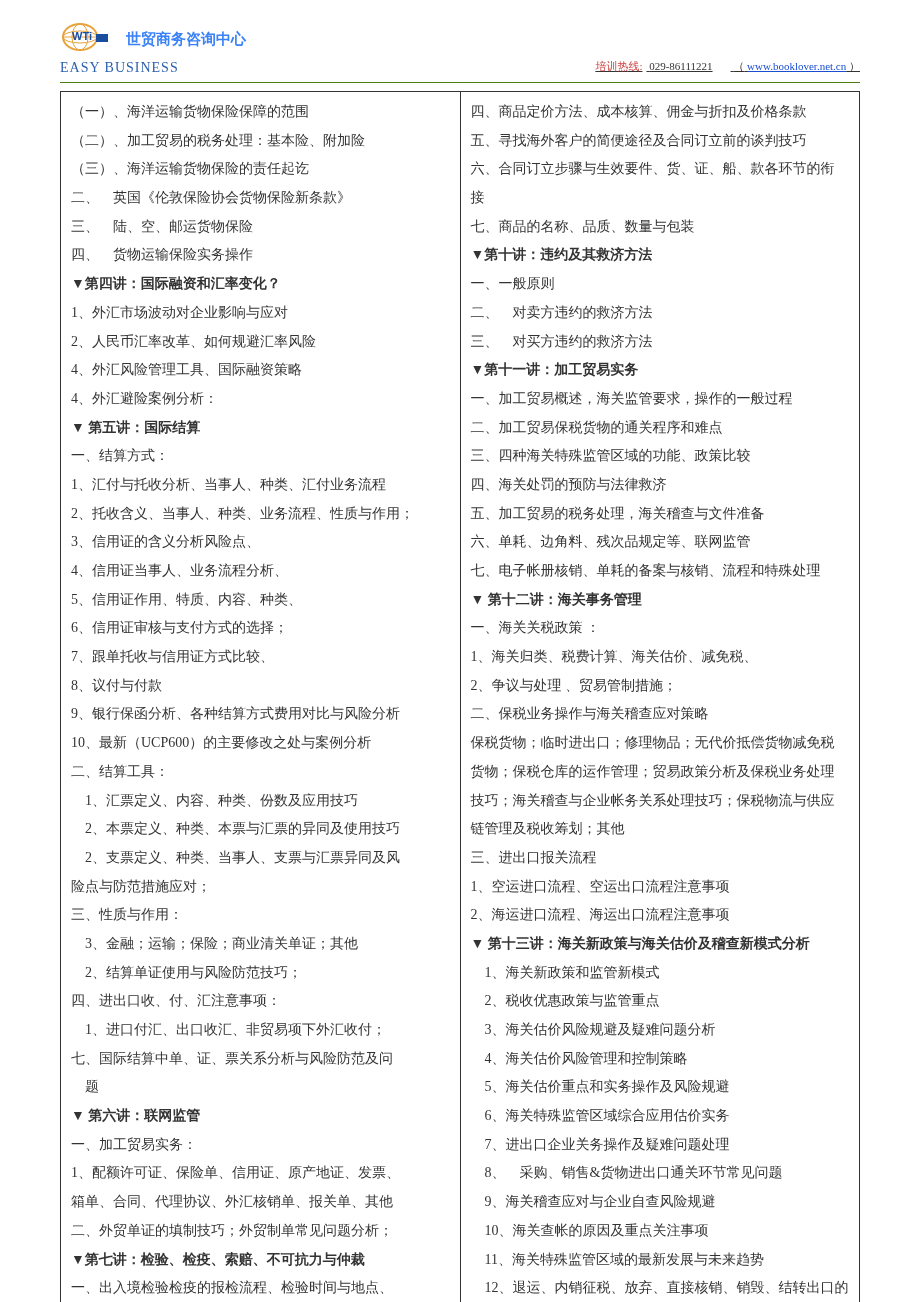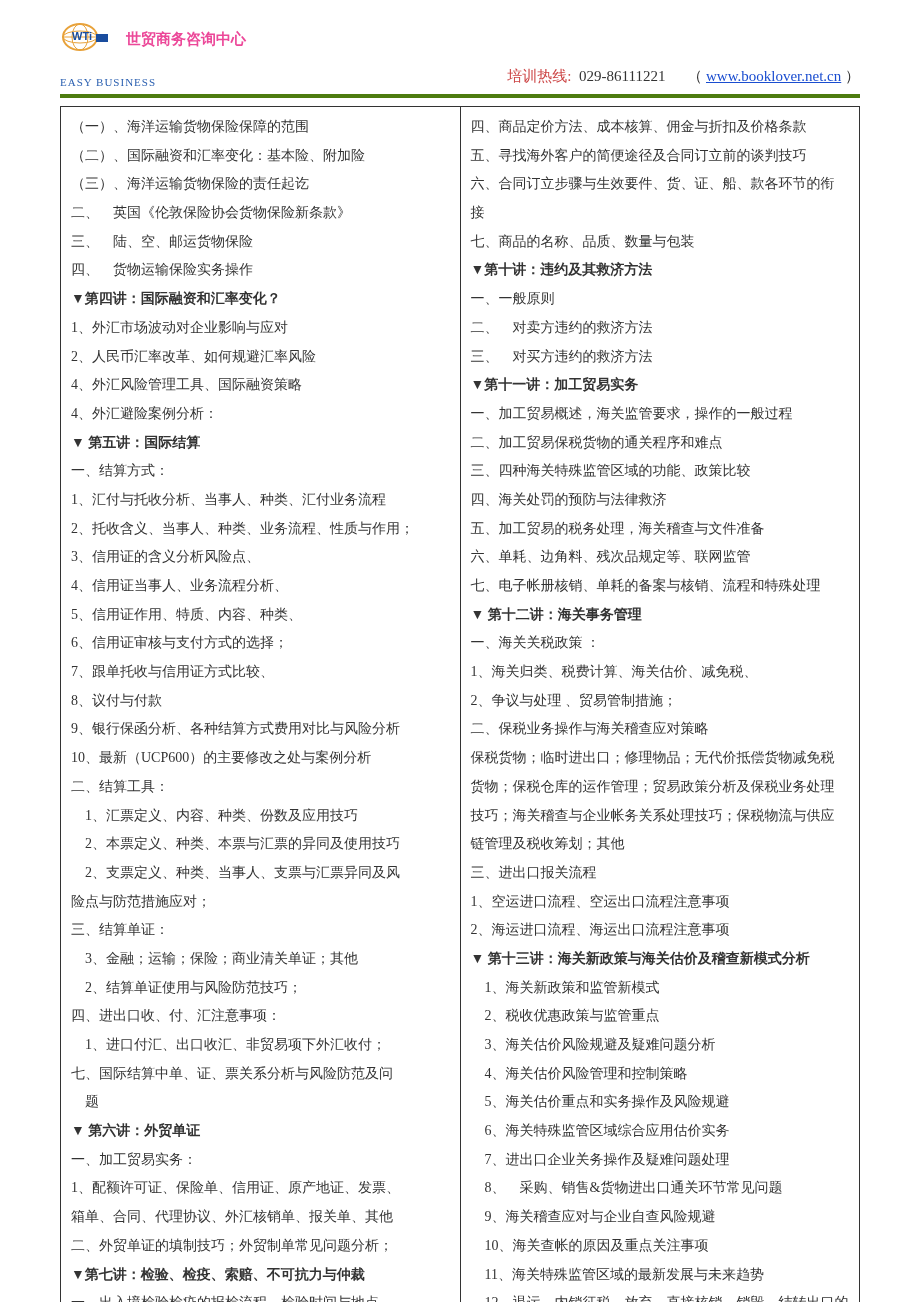--- a/index.html
+++ b/index.html
@@ -10,52 +10,53 @@
       background: #fff;
       width: 920px;
       margin: 0 auto;
       padding: 20px 60px;
     }
     .header {
       display: flex;
       align-items: flex-end;
       justify-content: space-between;
       padding-bottom: 6px;
-      border-bottom: 4px solid #4d7c0f;
+      border-bottom: 1px solid #4d7c0f;
       margin-bottom: 8px;
     }
     .header-left {
       display: flex;
       flex-direction: column;
     }
     .logo-row {
       display: flex;
       align-items: center;
       gap: 8px;
     }
     .logo {
       width: 52px;
       height: 38px;
     }
     .org-name {
-      color: #ec4899;
+      color: #3b82f6;
       font-weight: bold;
       font-size: 15px;
       margin-left: 6px;
       margin-top: 0;
     }
     .tagline {
       color: #2a5fb0;
-      font-size: 11px;
+      font-size: 14px;
       letter-spacing: 1px;
-      margin-top: 18px;
+      margin-top: 2px;
     }
     .header-right {
-      font-size: 15px;
+      font-size: 11px;
       padding-bottom: 2px;
+      text-decoration: underline;
     }
     .hotline-label { color: #c44; margin-right: 4px; }
     .hotline-num { color: #333; margin-right: 18px; }
     .url { color: #1a4dd0; text-decoration: underline; }
     .paren { color: #333; }
 
     .content-table {
       width: 100%;
       border-collapse: collapse;
       table-layout: fixed;
@@ -96,21 +97,21 @@
     <a class="url">www.booklover.net.cn</a>
     <span class="paren"> ）</span>
   </div>
 </div>
 
 <table class="content-table">
   <tbody>
       <tr>
     <td id="col-left">
           <span class="line">（一）、海洋运输货物保险保障的范围</span>
-          <span class="line">（二）、国际融资和汇率变化：基本险、附加险</span>
+          <span class="line">（二）、加工贸易的税务处理：基本险、附加险</span>
           <span class="line">（三）、海洋运输货物保险的责任起讫</span>
           <span class="line">二、　英国《伦敦保险协会货物保险新条款》</span>
           <span class="line">三、　陆、空、邮运货物保险</span>
           <span class="line">四、　货物运输保险实务操作</span>
           <span class="line bold">▼第四讲：国际融资和汇率变化？</span>
           <span class="line">1、外汇市场波动对企业影响与应对</span>
           <span class="line">2、人民币汇率改革、如何规避汇率风险</span>
           <span class="line">4、外汇风险管理工具、国际融资策略</span>
           <span class="line">4、外汇避险案例分析：</span>
           <span class="line bold">▼ 第五讲：国际结算</span>
@@ -123,28 +124,28 @@
           <span class="line">6、信用证审核与支付方式的选择；</span>
           <span class="line">7、跟单托收与信用证方式比较、</span>
           <span class="line">8、议付与付款</span>
           <span class="line">9、银行保函分析、各种结算方式费用对比与风险分析</span>
           <span class="line">10、最新（UCP600）的主要修改之处与案例分析</span>
           <span class="line">二、结算工具：</span>
           <span class="line">　1、汇票定义、内容、种类、份数及应用技巧</span>
           <span class="line">　2、本票定义、种类、本票与汇票的异同及使用技巧</span>
           <span class="line">　2、支票定义、种类、当事人、支票与汇票异同及风</span>
           <span class="line">险点与防范措施应对；</span>
-          <span class="line">三、结算单证：</span>
+          <span class="line">三、性质与作用：</span>
           <span class="line">　3、金融；运输；保险；商业清关单证；其他</span>
           <span class="line">　2、结算单证使用与风险防范技巧；</span>
           <span class="line">四、进出口收、付、汇注意事项：</span>
           <span class="line">　1、进口付汇、出口收汇、非贸易项下外汇收付；</span>
           <span class="line">七、国际结算中单、证、票关系分析与风险防范及问</span>
           <span class="line">　题</span>
-          <span class="line bold">▼ 第六讲：外贸单证</span>
+          <span class="line bold">▼ 第六讲：联网监管</span>
           <span class="line">一、加工贸易实务：</span>
           <span class="line">1、配额许可证、保险单、信用证、原产地证、发票、</span>
           <span class="line">箱单、合同、代理协议、外汇核销单、报关单、其他</span>
           <span class="line">二、外贸单证的填制技巧；外贸制单常见问题分析；</span>
           <span class="line bold">▼第七讲：检验、检疫、索赔、不可抗力与仲裁</span>
           <span class="line">一、出入境检验检疫的报检流程、检验时间与地点、</span>
           <span class="line">检验机构、检验证书、检验标准</span>
         </td>
     <td id="col-right">
           <span class="line">四、商品定价方法、成本核算、佣金与折扣及价格条款</span>

